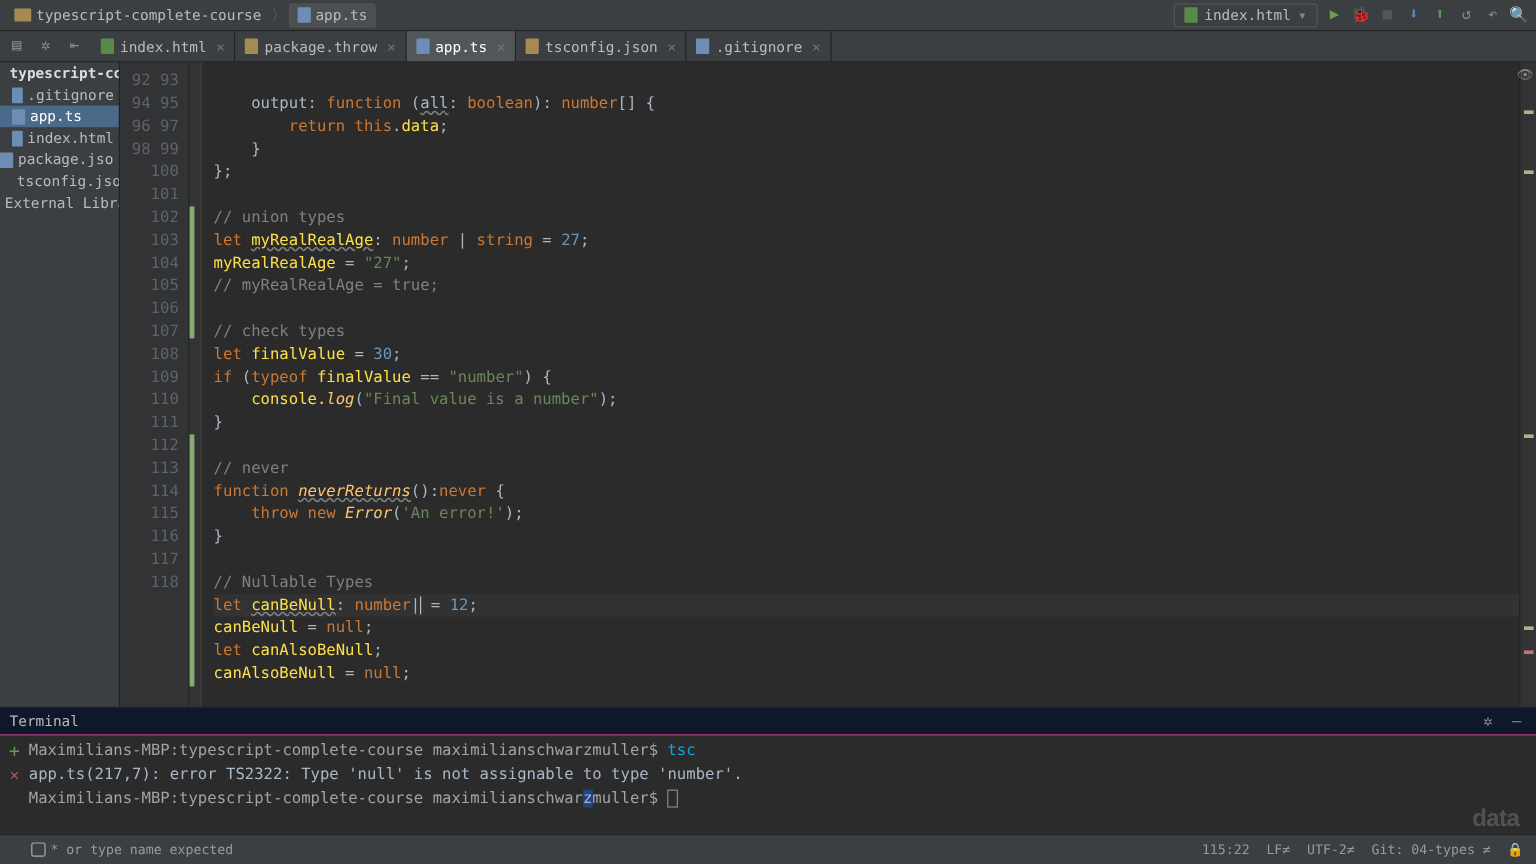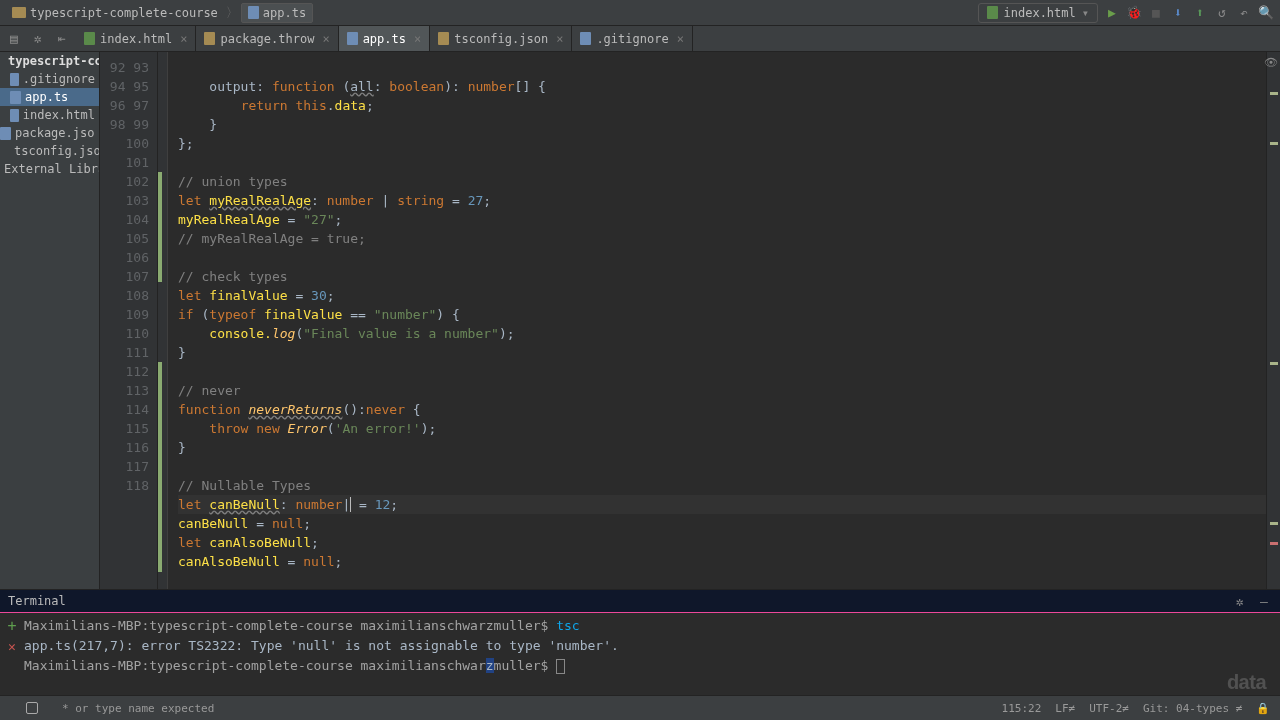--- a/index.html
+++ b/index.html
@@ -47,21 +47,21 @@
 .panel-hdr { height:24px; background:#0f172a; border-top:1px solid #232323; border-bottom:1px solid #ec4899; display:flex; align-items:center; justify-content:space-between; padding:0 8px; color:#bbb; font-size:12px; }
 .terminal { height:82px; background:#2b2b2b; display:flex; }
 .tgutter { width:24px; display:flex; flex-direction:column; padding-top:4px; align-items:center; gap:4px; }
 .tplus { color:#5f9e4e; font-size:15px; }
 .tx { color:#c75450; font-size:13px; }
 .tout { flex:1; padding:3px 0; line-height:20px; white-space:pre; color:#a9b7c6; }
 .tprompt { color:#a3a3a3; }
 .tcmd { color:#0ea5e9; }
 .tcur { display:inline-block; width:9px; height:15px; border:1px solid #888; vertical-align:middle; }
 .status { height:25px; background:#3c3f41; border-top:1px solid #232323; display:flex; align-items:center; justify-content:space-between; padding:0 10px; color:#999; font-size:11px; }
-.status-left { display:flex; align-items:center; gap:24px;padding-left:16px; }
+.status-left { display:flex; align-items:center; gap:4px;padding-left:16px; }
 .status-right { display:flex; align-items:center; gap:14px; }
 .errbox { width:12px; height:12px; border:1px solid #aaa; border-radius:2px; }
 .watermark { position:fixed; right:14px; bottom:26px; color:rgba(255,255,255,.18); font-size:20px; font-weight:bold; font-family:sans-serif; letter-spacing:-0.5px; }
 .hl-z { background:#214283; }
 </style>
 </head>
 <body>
 
 <div class="topbar">
   <div class="topbar-left">

